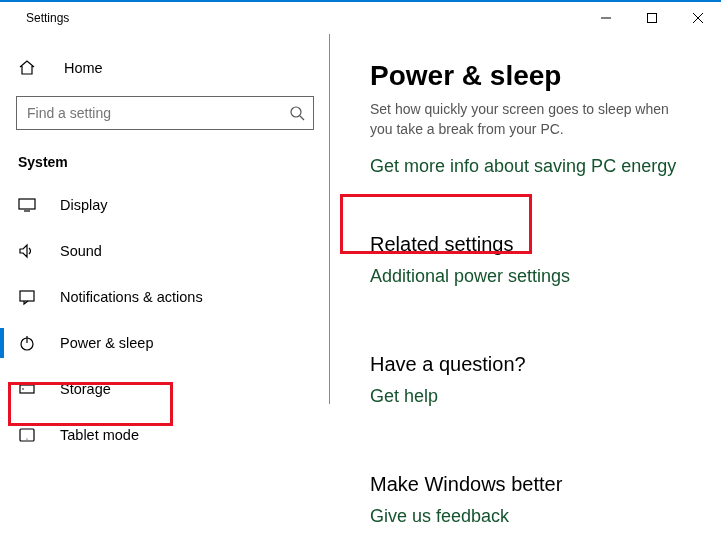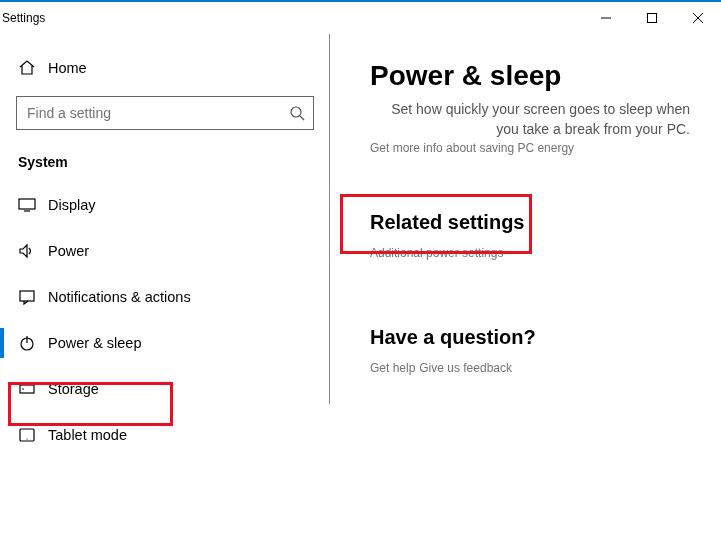--- a/index.html
+++ b/index.html
@@ -10,21 +10,21 @@
       background: #fff;
       width: 721px;
       height: 539px;
       overflow: hidden;
       border-top: 2px solid #0078d4;
     }
     .titlebar {
       display: flex;
       align-items: center;
       height: 32px;
-      padding-left: 2px;
+      padding-left: 26px;
       text-align: center;
     }
     .titlebar-title { font-size: 12px; color: #000; }
     .titlebar-spacer { flex: 1; }
     .titlebar-btn {
       width: 46px;
       height: 32px;
       display: flex;
       align-items: center;
       justify-content: center;
@@ -45,21 +45,21 @@
       top: 0;
       width: 1px;
       height: 370px;
       background: #888;
     }
     .home-row {
       display: flex;
       align-items: center;
       height: 44px;
       padding-left: 18px;
-      gap: 12px;
+      gap: 28px;
     }
     .home-row .icon { width: 18px; display: flex; justify-content: center; }
     .searchbox {
       margin: 6px 16px 16px 16px;
       height: 34px;
       border: 1px solid #666;
       display: flex;
       align-items: center;
       padding: 0 8px 0 10px;
     }
@@ -74,21 +74,21 @@
     .section-header {
       font-weight: 600;
       font-size: 14px;
       padding: 8px 28px 12px 18px;
     }
     .nav-item {
       display: flex;
       align-items: center;
       height: 46px;
       padding-left: 18px;
-      gap: 12px;
+      gap: 24px;
       position: relative;
     }
     .nav-item.active::before {
       content: '';
       position: absolute;
       left: 0;
       top: 8px;
       bottom: 8px;
       width: 4px;
       background: #0078d4;
@@ -113,32 +113,31 @@
     }
     .main h1 {
       font-size: 28px;
       font-weight: 600;
       margin-bottom: 8px;
     }
     .main .desc {
       font-size: 14px;
       color: #555;
       line-height: 1.4;
-      margin-bottom: 0;
+      margin-bottom: 17px;
       max-width: 320px;
-      text-align: right;
     }
     .link {
-      color: #737373;
-      font-size: 12px;
+      color: #14532d;
+      font-size: 18px;
       cursor: pointer;
     }
     .subheading {
       font-size: 20px;
-      font-weight: 700;
+      font-weight: 400;
       margin-top: 56px;
       margin-bottom: 10px;
     }
     .subheading.tight { margin-top: 66px; }
   </style>
 </head>
 <body>
 
 <div class="titlebar">
   <span class="titlebar-title">Settings</span>
@@ -194,21 +193,21 @@
       <span class="nav-item-label">Display</span>
     </div>
 
     <div class="nav-item">
       <span class="icon">
         <svg width="18" height="18" viewBox="0 0 18 18">
             <path d="M2 7 H5 L9 3 V15 L5 11 H2 Z" fill="none" stroke="#000" stroke-width="1.2"></path>
             <path d="M11 6 Q14 9 11 12" fill="none" stroke="#000" stroke-width="1.2"></path>
           </svg>
       </span>
-      <span class="nav-item-label">Power</span>
+      <span class="nav-item-label">Sound</span>
     </div>
 
     <div class="nav-item">
       <span class="icon">
         <svg width="18" height="18" viewBox="0 0 18 18">
             <rect x="2" y="3" width="14" height="10" fill="none" stroke="#000" stroke-width="1.2"></rect>
             <path d="M6 13 L6 16 L10 13" fill="none" stroke="#000" stroke-width="1.2"></path>
           </svg>
       </span>
       <span class="nav-item-label">Notifications &amp; actions</span>
@@ -250,18 +249,19 @@
     <h1>Power &amp; sleep</h1>
     <p class="desc">Set how quickly your screen goes to sleep when you take a break from your PC.</p>
     <a class="link">Get more info about saving PC energy</a>
 
     <h2 class="subheading">Related settings</h2>
     <a class="link">Additional power settings</a>
 
     <h2 class="subheading tight">Have a question?</h2>
     <a class="link">Get help</a>
 
+    <h2 class="subheading tight">Make Windows better</h2>
     <a class="link">Give us feedback</a>
   </div>
 
   <div class="red-box nav"></div>
   <div class="red-box related"></div>
 </div>
 
 </body></html>

